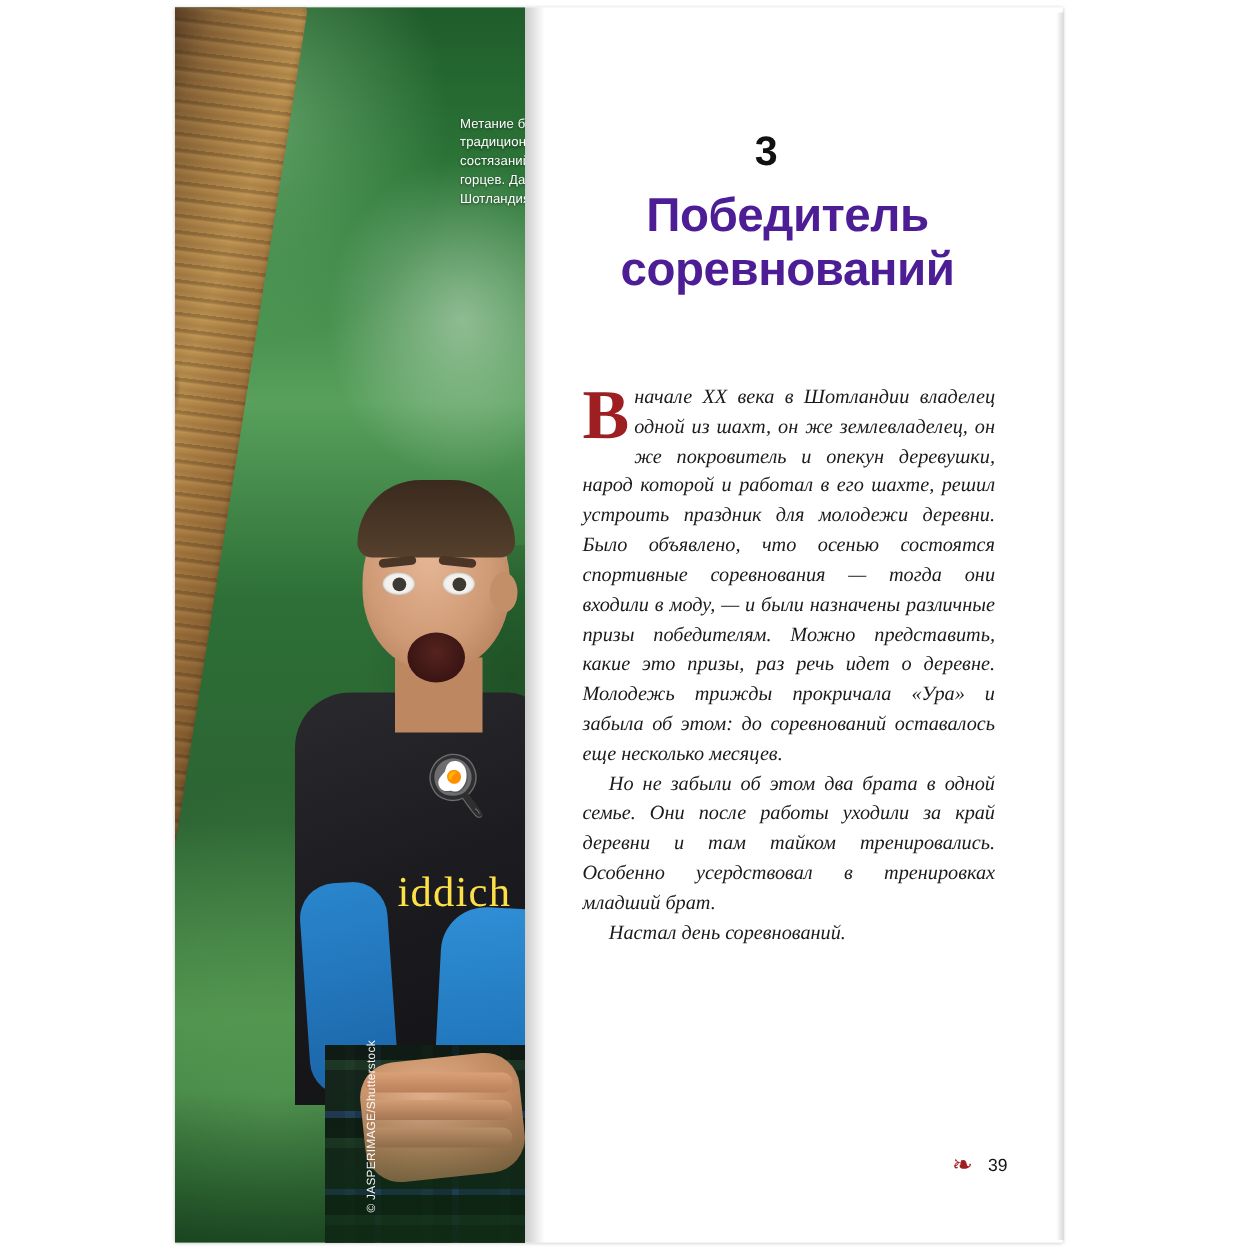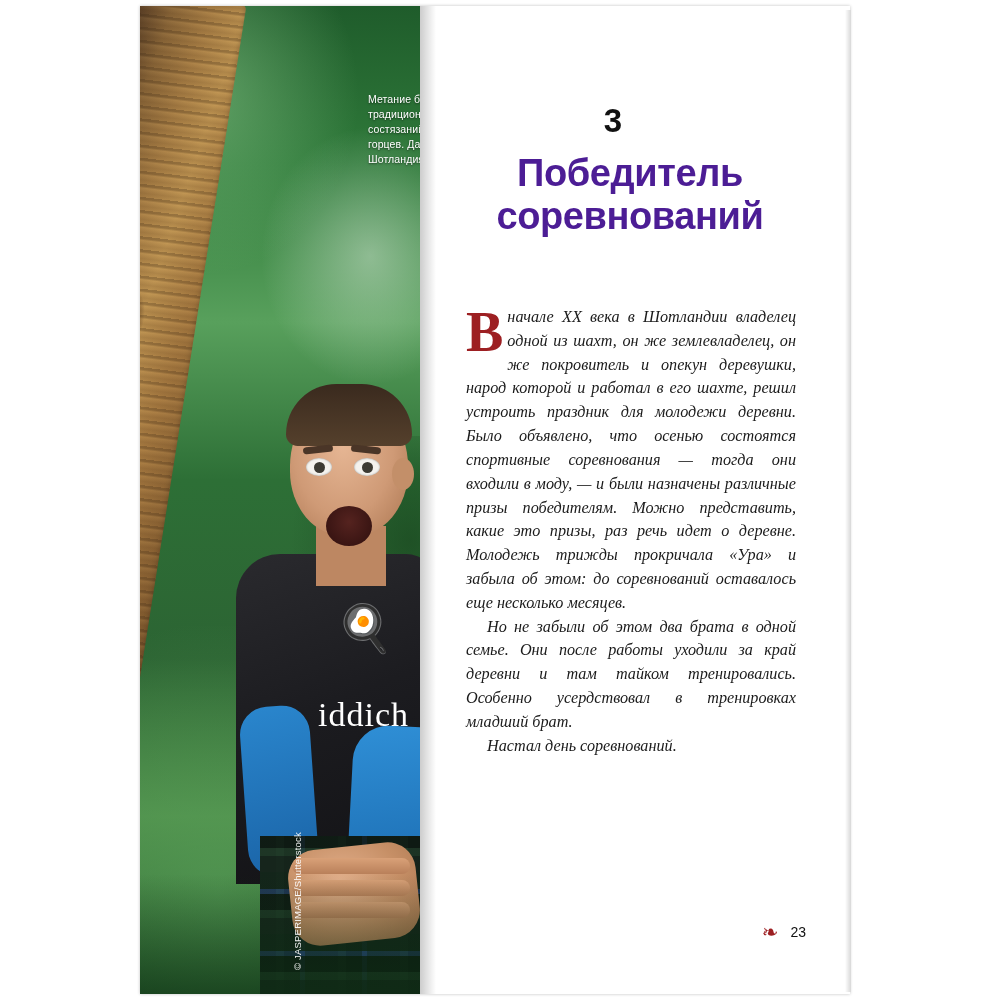--- a/index.html
+++ b/index.html
@@ -203,21 +203,21 @@
     left: 196px; top: 600px;
     font-size: 46px;
     color: #d9b45e;
     line-height: 1;
   }
   .logo-text {
     position: absolute;
     left: 178px; top: 690px;
     font-family: "Liberation Serif", serif;
     font-size: 34px;
-    color: #ffffff;
+    color: #fde047;
     letter-spacing: 1px;
   }
   .kilt {
     position: absolute;
     left: 120px; top: 830px;
     width: 180px; height: 160px;
     background:
       repeating-linear-gradient(90deg,
         #16251c 0px, #16251c 16px,
         #203a28 16px, #203a28 24px,
@@ -416,19 +416,19 @@
     <div class="chapter-title">Победитель соревнований</div>
 
     <div class="body-text">
       <p class="first"><span class="dropcap">В</span><span>начале XX века в Шотландии владелец одной из шахт, он же землевладелец, он же покровитель и опекун деревушки, народ которой и работал в его шахте, решил устроить праздник для молодежи деревни. Было объявлено, что осенью состоятся спортивные соревнования — тогда они входили в моду, — и были назначены различные призы победителям. Можно представить, какие это призы, раз речь идет о деревне. Молодежь трижды прокричала «Ура» и забыла об этом: до соревнований оставалось еще несколько месяцев.</span></p>
       <p>Но не забыли об этом два брата в одной семье. Они после работы уходили за край деревни и там тайком тренировались. Особенно усердствовал в тренировках младший брат.</p>
       <p>Настал день соревнований.</p>
     </div>
 
     <div class="folio">
       <span class="ornament">❧</span>
-      <span>23</span>
+      <span>39</span>
     </div>
   </div>
 
   <div class="gutter-shadow"></div>
   <div class="page-edge"></div>
 </div>
 
 </body></html>

